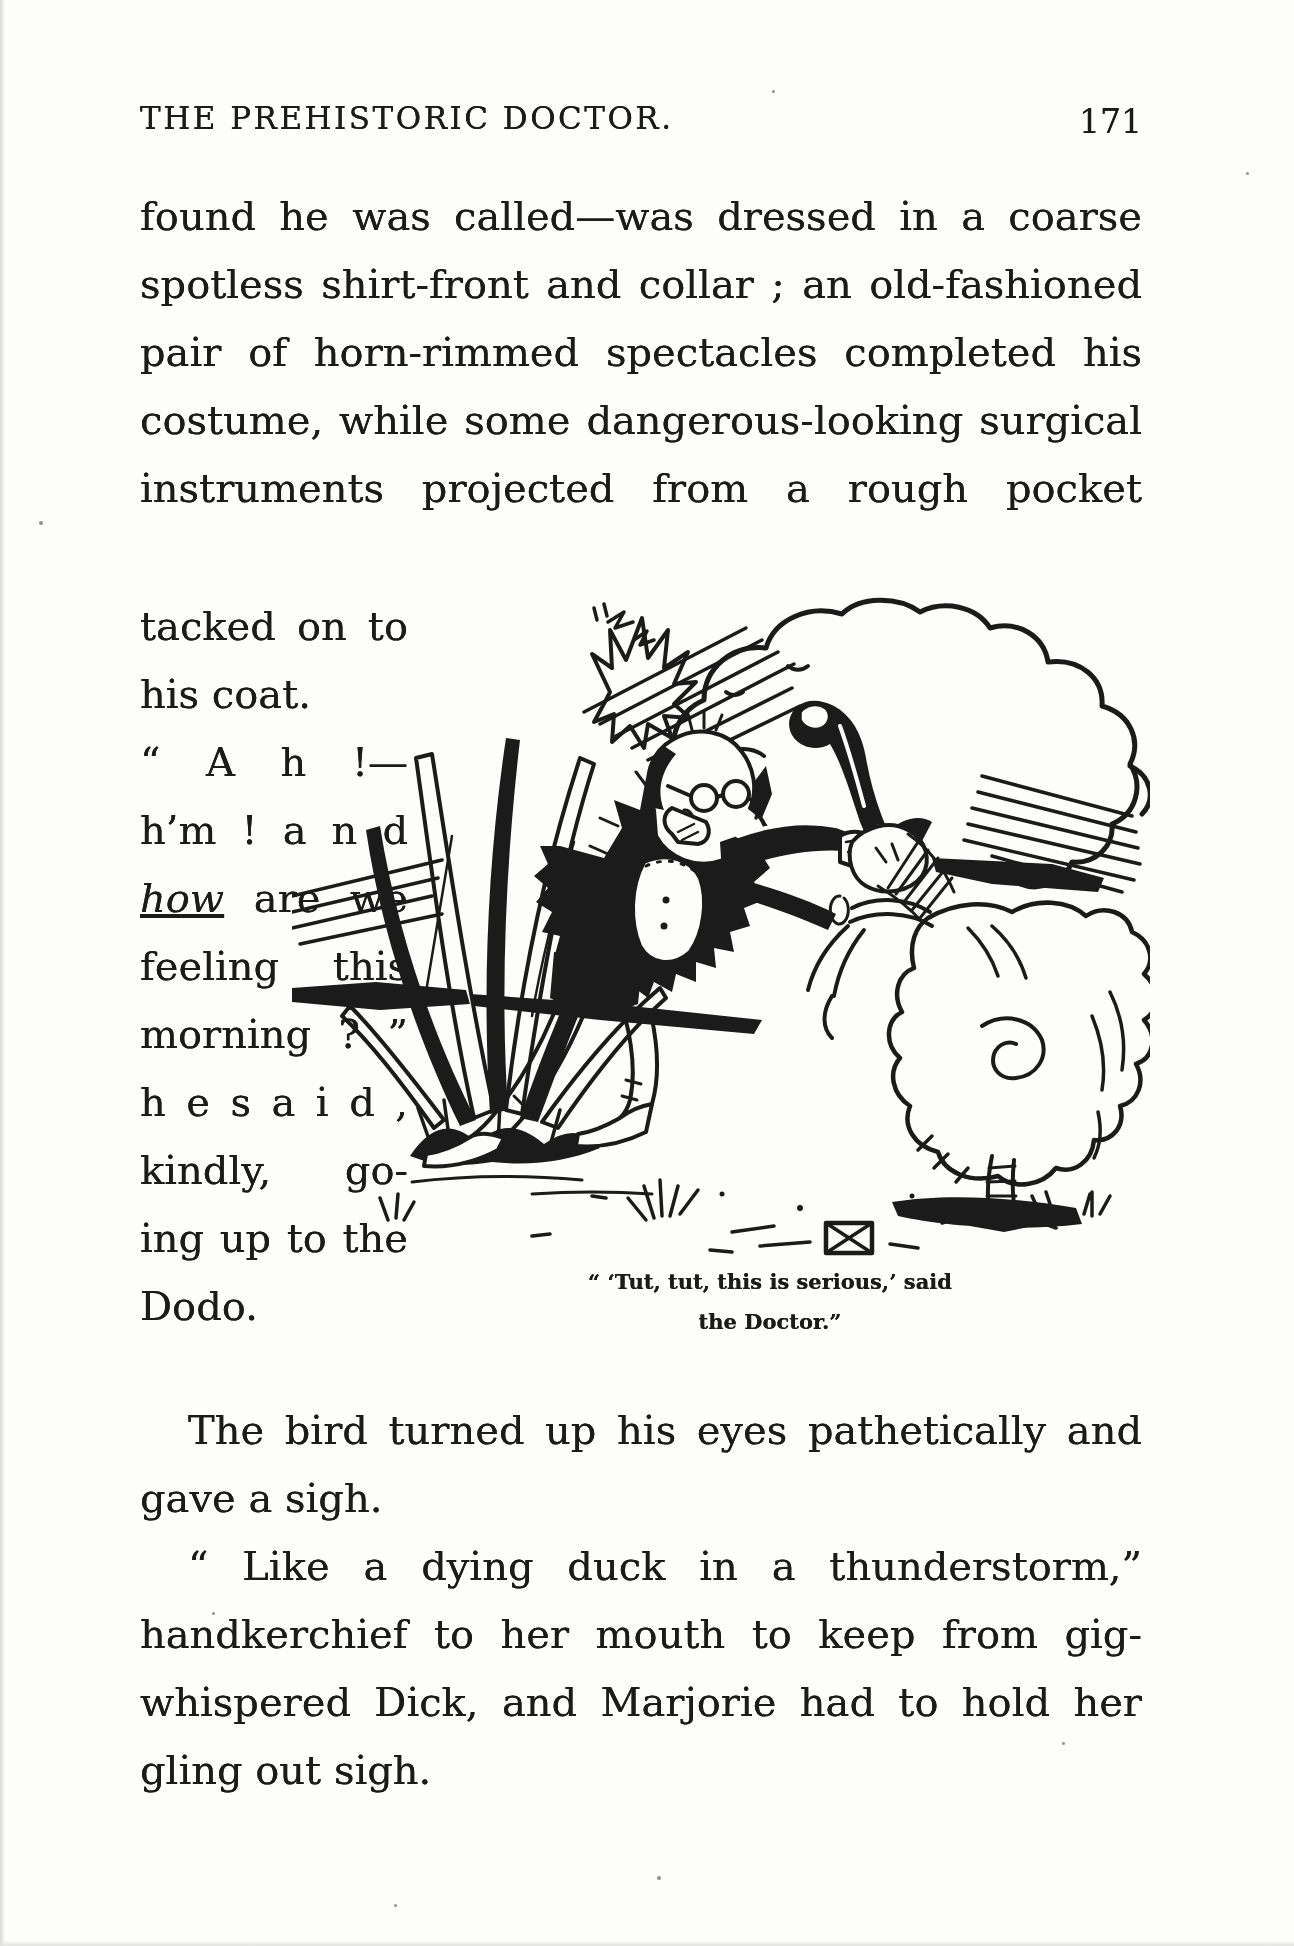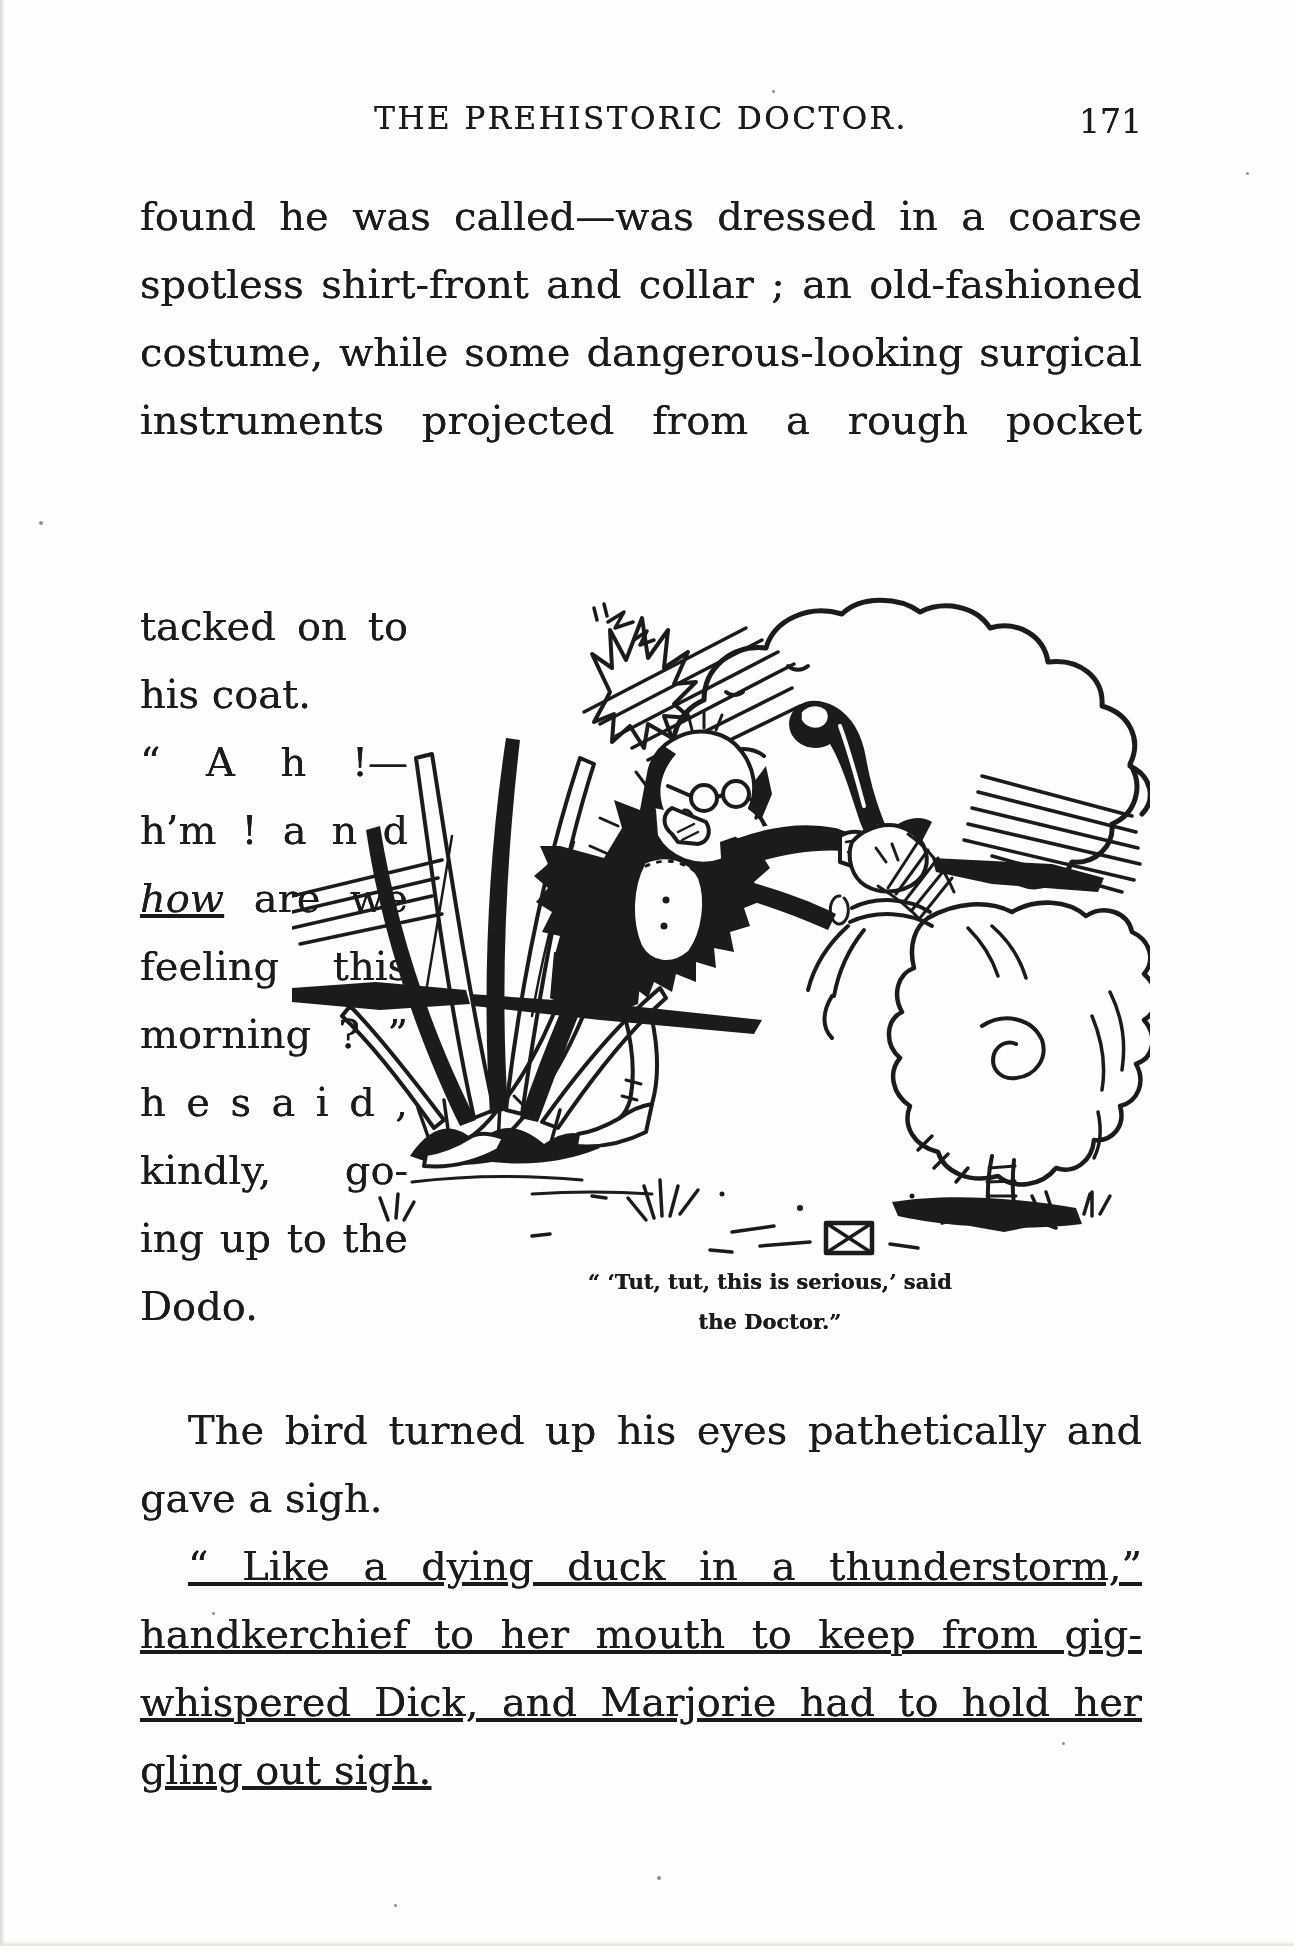--- a/index.html
+++ b/index.html
@@ -7,34 +7,34 @@
     position:relative;width:1294px;height:1946px;margin:0 auto;
     background:#fdfdfb;color:#1b1b1b;overflow:hidden;
     font-family:"DejaVu Serif","Liberation Serif",serif;
   }
   .page::before{content:"";position:absolute;left:0;top:0;width:5px;height:100%;
     background:linear-gradient(to right,#d8d8d4,rgba(253,253,251,0));pointer-events:none;}
   .page::after{content:"";position:absolute;left:0;bottom:0;width:100%;height:5px;
     background:linear-gradient(to top,#e3e3df,rgba(253,253,251,0));pointer-events:none;}
 
   .header-title{
-    position:absolute;left:140px;top:100px;width:1002px;text-align:center;
+    position:absolute;left:140px;top:100px;width:1002px;
     font-size:31px;letter-spacing:2.5px;white-space:nowrap;
     text-shadow:0 0 .5px currentColor;
   }
   .page-number{
     position:absolute;top:102px;right:152px;font-size:33px;
     text-shadow:0 0 .5px currentColor;
   }
 
   .textblock{position:absolute;font-size:40px;text-shadow:0 0 .6px currentColor;}
   .para1{left:140px;top:182px;width:1002px;}
   .leftcol{left:140px;top:592px;width:268px;}
   .para2{left:140px;top:1396px;width:1002px;}
-  .para3{left:140px;top:1532px;width:1002px;text-decoration:underline;}
+  .para3{left:140px;top:1532px;width:1002px;}
 
   .line{height:68px;line-height:68px;overflow:visible;}
   .jl{text-align:justify;text-align-last:justify;}
   .indent{text-indent:48px;}
   .it{font-style:italic;text-decoration:underline;}
 
   .caption{
     position:absolute;left:400px;top:1262px;width:740px;text-align:center;
     font-size:21px;font-weight:bold;line-height:40px;
     text-shadow:0 0 .5px currentColor;
@@ -48,20 +48,21 @@
 <body>
 
 <div class="page">
 
   <div class="header-title">THE PREHISTORIC DOCTOR.</div>
   <div class="page-number">171</div>
 
   <div class="textblock para1">
     <div class="line jl">found he was called—was dressed in a coarse</div>
     <div class="line jl">spotless shirt-front and collar ; an old-fashioned</div>
+    <div class="line jl">pair of horn-rimmed spectacles completed his</div>
     <div class="line jl">costume, while some dangerous-looking surgical</div>
     <div class="line jl">instruments projected from a rough pocket</div>
   </div>
 
   <div class="textblock leftcol">
     <div class="line jl">tacked on to</div>
     <div class="line">his coat.</div>
     <div class="line jl">“ A h !—</div>
     <div class="line jl">h’m ! a n d</div>
     <div class="line jl"><span class="it">how</span> <span>are we</span></div>

